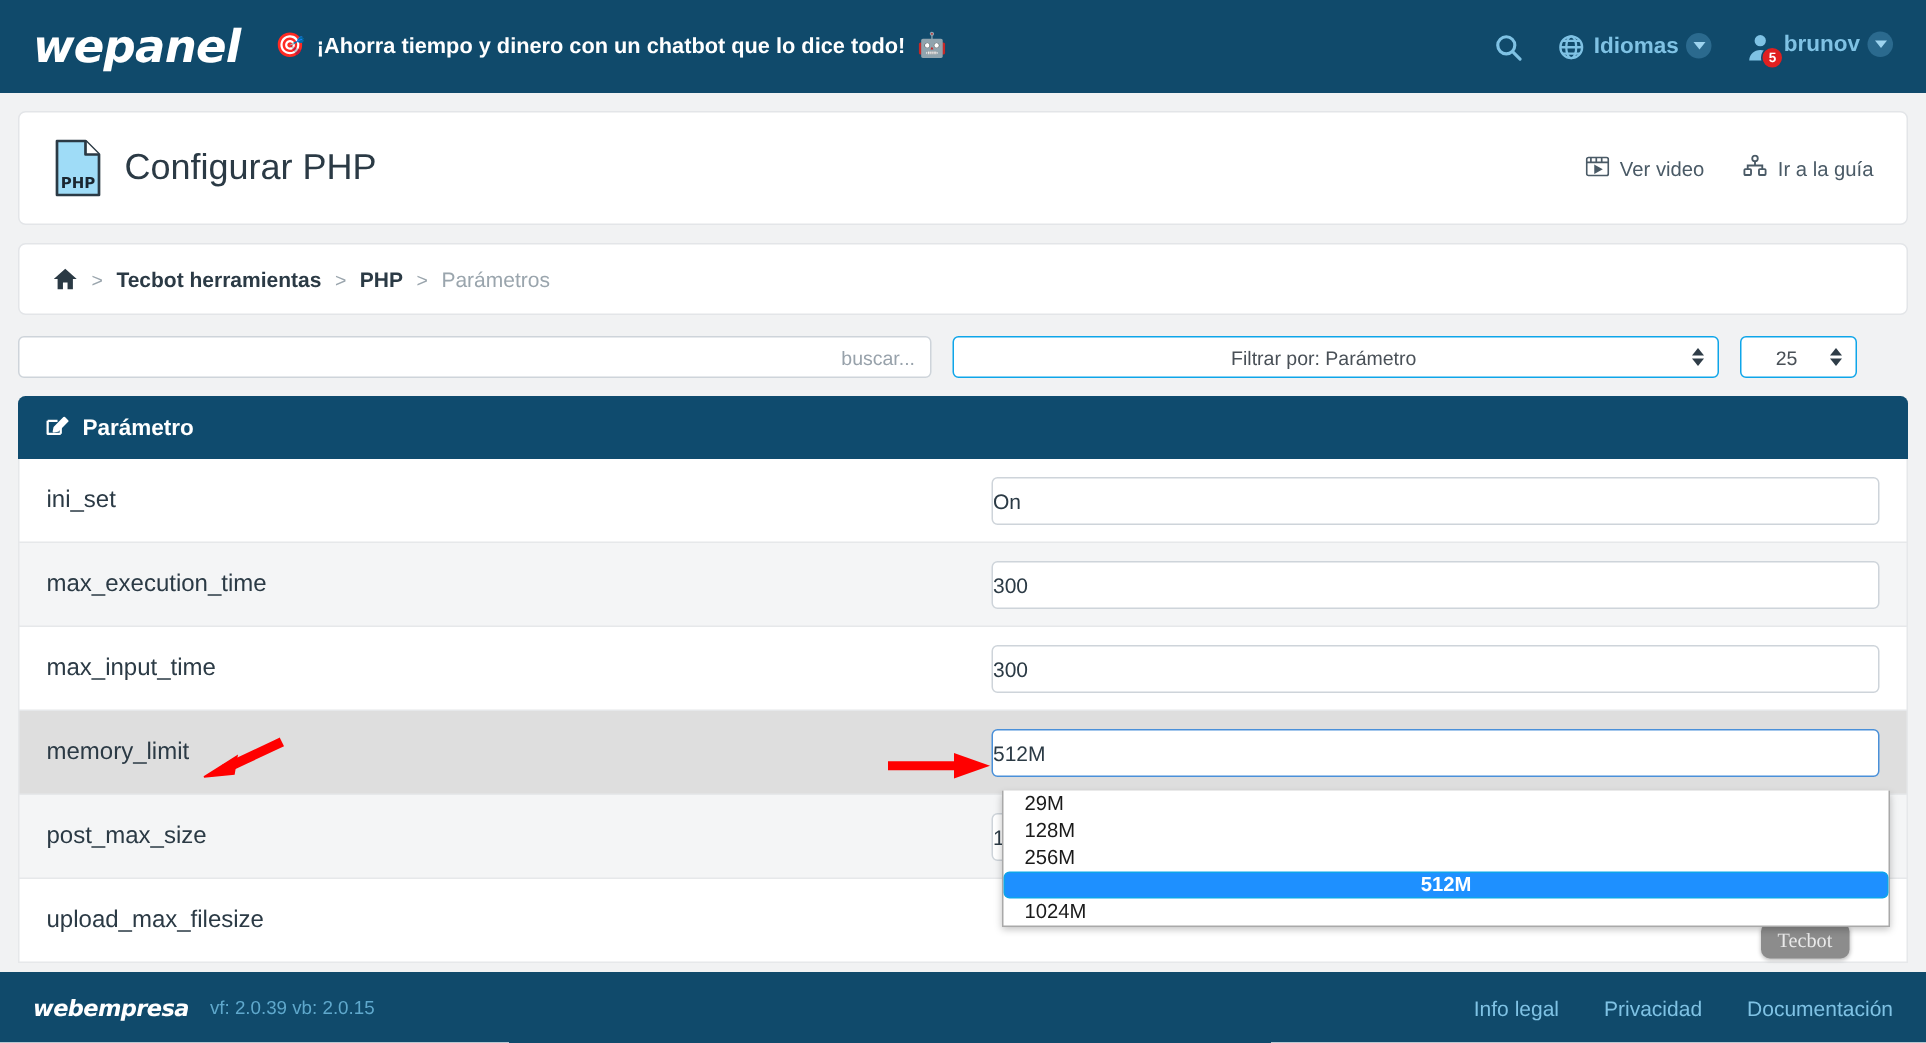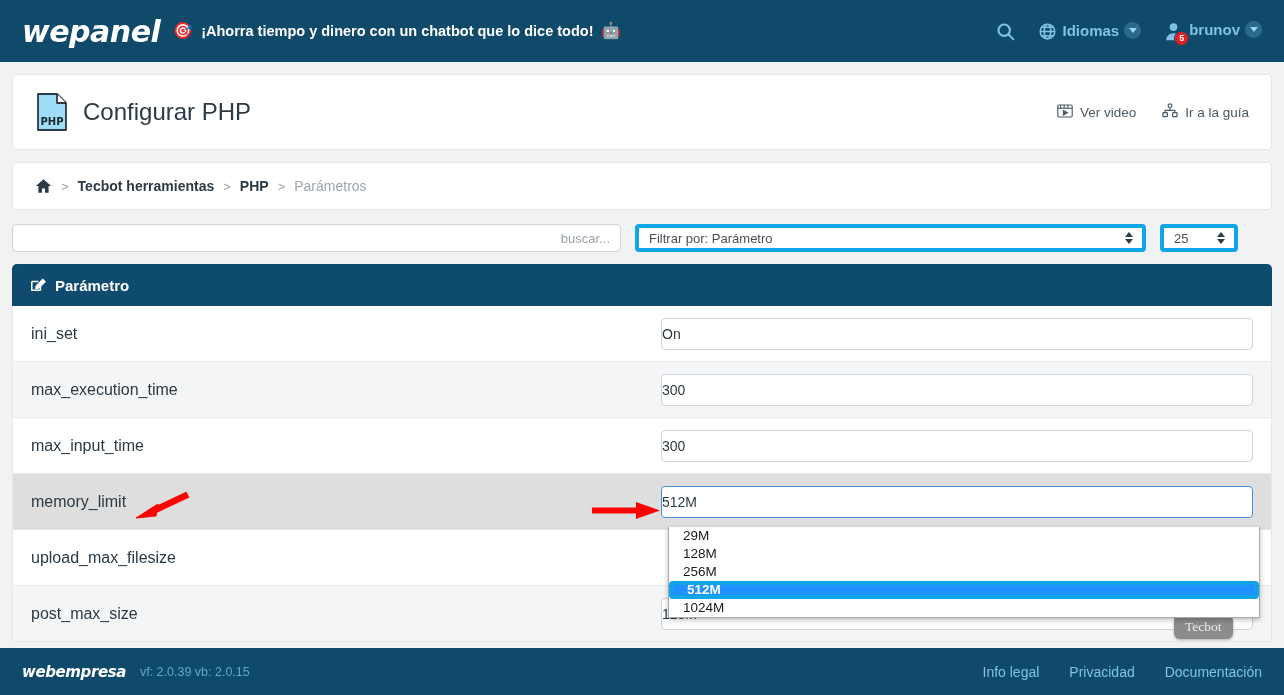--- a/index.html
+++ b/index.html
@@ -15,21 +15,21 @@
   
   .topbar{
     height:62px; background:#104a6b; width:100%;
     display:flex; align-items:center; padding:0 22px;
     position:relative;
   }
   .brand{
     font-family:"DejaVu Sans", sans-serif;
     font-weight:bold; font-style:italic;
     font-size:30px; color:#ffffff; letter-spacing:-0.5px;
-    margin-right:13px;
+    margin-right:23px;
   }
   .promo{ display:flex; align-items:center; gap:8px; }
   .promo-emoji{ font-size:16px; line-height:1; }
   .promo-text{ color:#ffffff; font-size:14.5px; font-weight:bold; }
   .topbar-right{
     margin-left:auto; display:flex; align-items:center; gap:22px;
   }
   .tb-item{ display:flex; gap:5px; color:#7fc2e4; font-size:15px; font-weight:bold; cursor:pointer;}
   .tb-icon{ display:inline-flex; align-items:center; justify-content:center; }
   .caret{ width:17px; height:17px; border-radius:50%; background:#2b6a8e;
@@ -71,25 +71,25 @@
   
   .filters{ display:flex; align-items:center; gap:14px; margin-bottom:12px; }
   .search-input{
     flex:0 0 609px; height:28px; border:1px solid #ced4da; border-radius:4px;
     padding:0 10px; font-size:13px; color:#495057; background:#fff;
     font-family:"Liberation Sans", sans-serif;
     text-align:right;
   }
   .search-input::placeholder{ color:#98a2ab; }
   .sel{
-    height:28px; border:4px solid #0ea5e9; border-radius:4px;
+    height:28px; border:1px solid #0ea5e9; border-radius:4px;
     background:#fff; font-size:13px; color:#495057;
     padding:0 26px 0 10px; position:relative;
     display:flex; align-items:center;
-    font-family:"Liberation Sans", sans-serif; cursor:pointer;
+    font-family:"Liberation Sans", sans-serif; cursor:pointer;justify-content:center;
   }
   .sel .arrows{ position:absolute; right:9px; top:50%; transform:translateY(-50%);
                 display:flex; flex-direction:column; gap:2px; }
   .sel .arrows i{ display:block; width:0; height:0; border-left:4px solid transparent;
                   border-right:4px solid transparent; }
   .sel .arrows i.up{ border-bottom:5px solid #2f3d48; }
   .sel .arrows i.dn{ border-top:5px solid #2f3d48; }
   .filter-sel{ flex:0 0 511px; }
   .count-sel{ flex:0 0 78px; }
 
@@ -327,33 +327,33 @@
       <div class="row active">
         <span class="row-label">memory_limit</span>
         <div class="row-ctrl">
           <div class="row-sel open">
             <span>512M</span>
             <span class="arrows"><i class="up"></i><i class="dn"></i></span>
           </div>
         </div>
       </div>
 
+      <div class="row alt">
+        <span class="row-label">post_max_size</span>
+        <div class="row-ctrl">
+          <div class="row-sel">
+            <span>128M</span>
+            <span class="arrows"><i class="up"></i><i class="dn"></i></span>
+          </div>
+        </div>
+      </div>
+
       <div class="row">
         <span class="row-label">upload_max_filesize</span>
         <div class="row-ctrl"></div>
-      </div>
-
-      <div class="row alt">
-        <span class="row-label">post_max_size</span>
-        <div class="row-ctrl">
-          <div class="row-sel">
-            <span>128M</span>
-            <span class="arrows"><i class="up"></i><i class="dn"></i></span>
-          </div>
-        </div>
       </div>
 
     </div>
   </div>
 </div>
 
 <div class="dd">
   <div class="dd-opt">29M</div>
   <div class="dd-opt">128M</div>
   <div class="dd-opt">256M</div>

